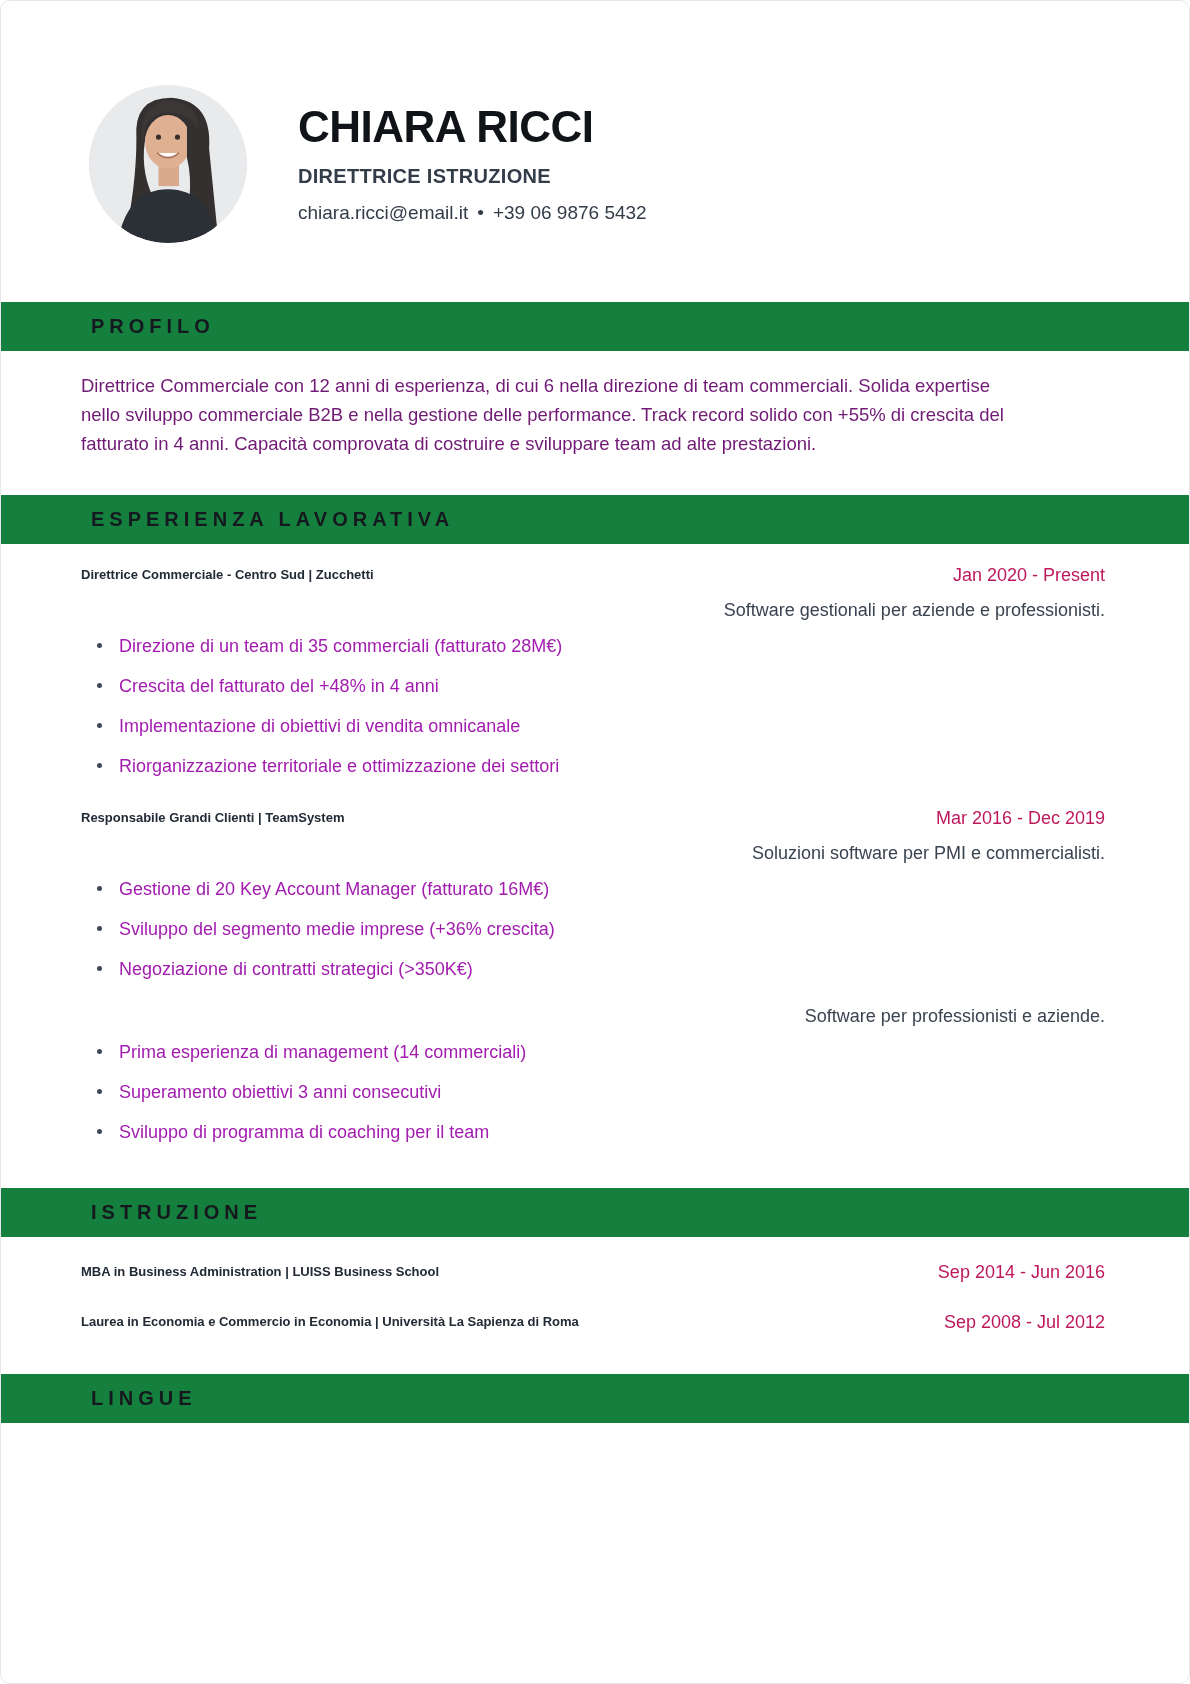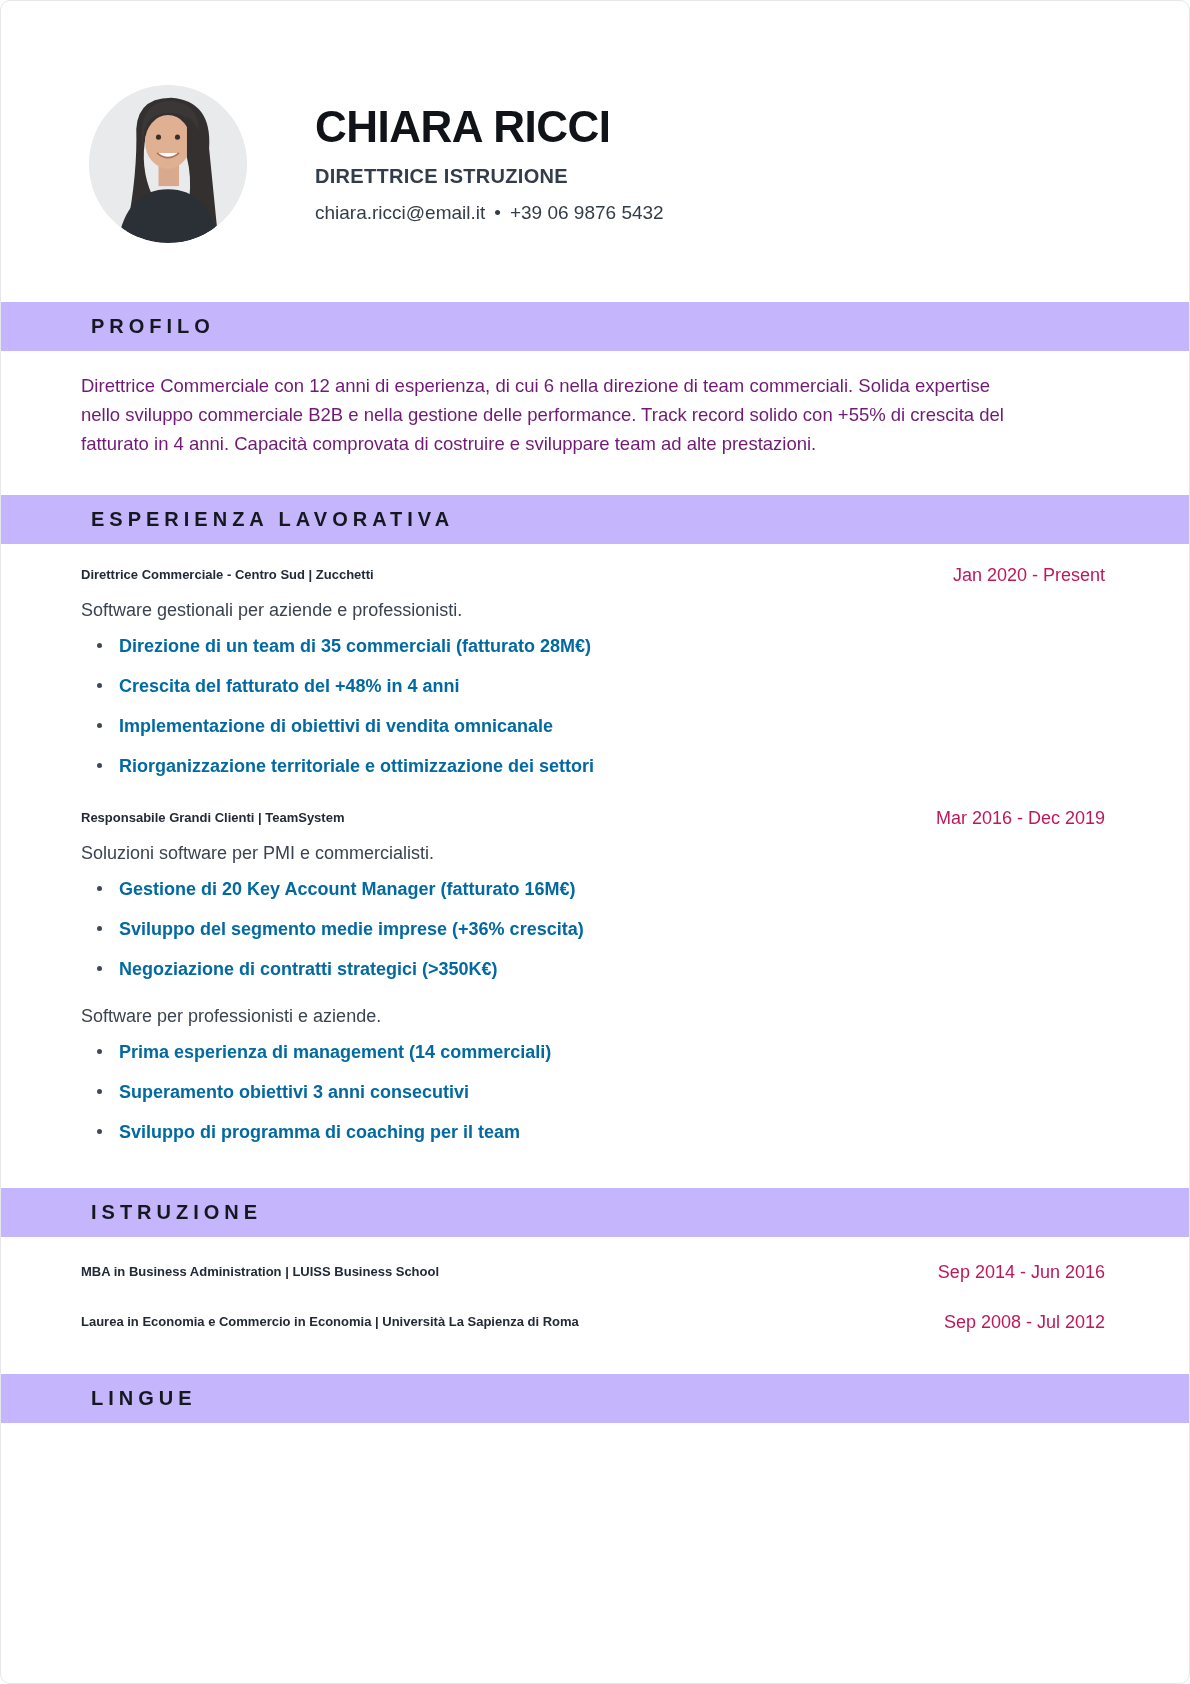--- a/index.html
+++ b/index.html
@@ -13,21 +13,21 @@
     border-radius: 10px;
     overflow: hidden;
     font-family: "Liberation Sans", sans-serif;
     color: #3a4350;
   }
 
   
   .header {
     display: flex;
     align-items: center;
-    gap: 68px;
+    gap: 51px;
     padding: 84px 90px 0 88px;
   }
   .avatar {
     width: 158px;
     height: 158px;
     border-radius: 50%;
     overflow: hidden;
     flex: 0 0 auto;
     background: #e9eaec;
   }
@@ -51,21 +51,21 @@
   .contact {
     margin-top: 14px;
     font-size: 19px;
     color: #333c49;
   }
   .contact .dot { margin: 0 9px; color: #333c49; }
 
   
   .band {
     height: 49px;
-    background: #c4b5fd;
+    background: #15803d;
     display: flex;
     align-items: center;
     padding: 0 90px;
   }
   .band-title {
     font-size: 20px;
     font-weight: 800;
     letter-spacing: 5px;
     color: #15191f;
   }
@@ -105,30 +105,30 @@
   }
 
   .job-1 { margin-top: 19px; }
   .job-2 { margin-top: 28px; }
   .job-3 { margin-top: 24px; }
   .job-sub {
     margin: 12px 0 0;
     font-size: 18px;
     line-height: 23px;
     color: #3a4350;
+    text-align: right;
   }
   .bullets { list-style: none; margin: 13px 0 0; padding: 0; }
   .bullets li {
     position: relative;
     padding-left: 38px;
     margin-bottom: 17px;
     font-size: 18px;
     line-height: 23px;
-    color: #0369a1;
-    font-weight: bold;
+    color: #a21caf;
   }
   .bullets li::before {
     content: "";
     position: absolute;
     left: 16px;
     top: 8px;
     width: 5px;
     height: 5px;
     border-radius: 50%;
     background: #3f4856;

